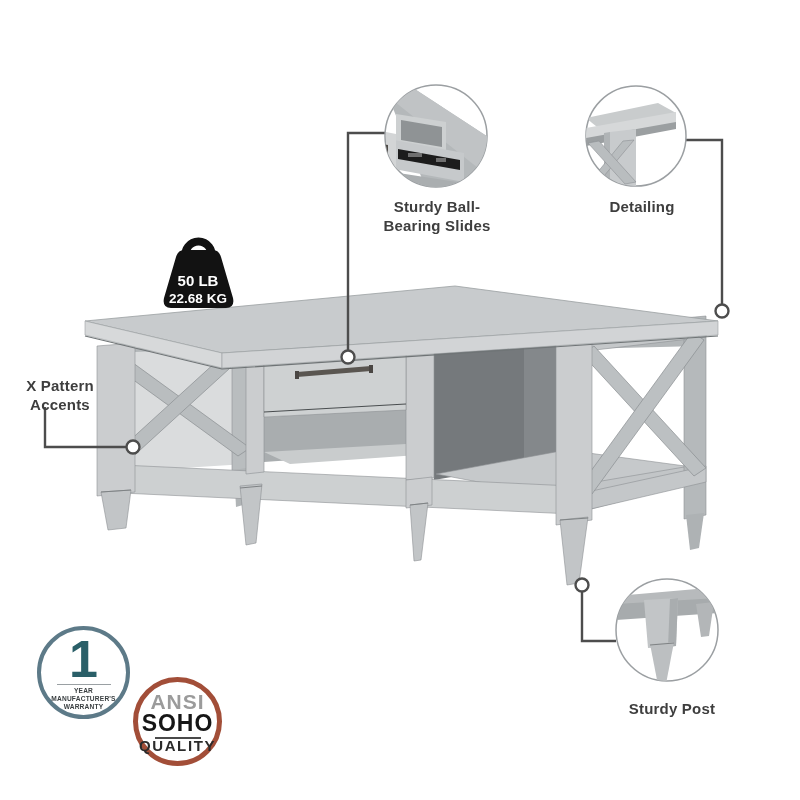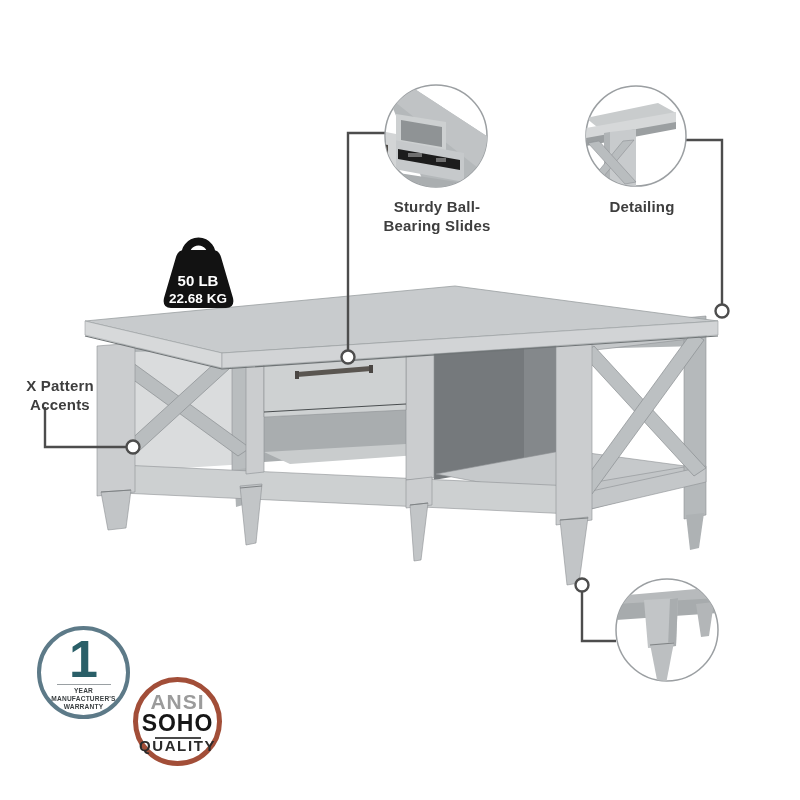--- a/index.html
+++ b/index.html
@@ -194,20 +194,21 @@
 <div class="label" style="left:567px;top:197px;width:150px;">
   <div>Detailing</div>
 </div>
 
 <div class="label" style="left:4px;top:376px;width:112px;">
   <div>X Pattern</div>
   <div>Accents</div>
 </div>
 
 <div class="label" style="left:597px;top:699px;width:150px;">
+  <div>Sturdy Post</div>
 </div>
 
 <div class="badge badge-warranty">
   <div class="big-number">1</div>
   <div class="divider"></div>
   <div class="small-caps">YEAR MANUFACTURER'S</div>
   <div class="small-caps">WARRANTY</div>
 </div>
 
 <div class="badge badge-quality">

